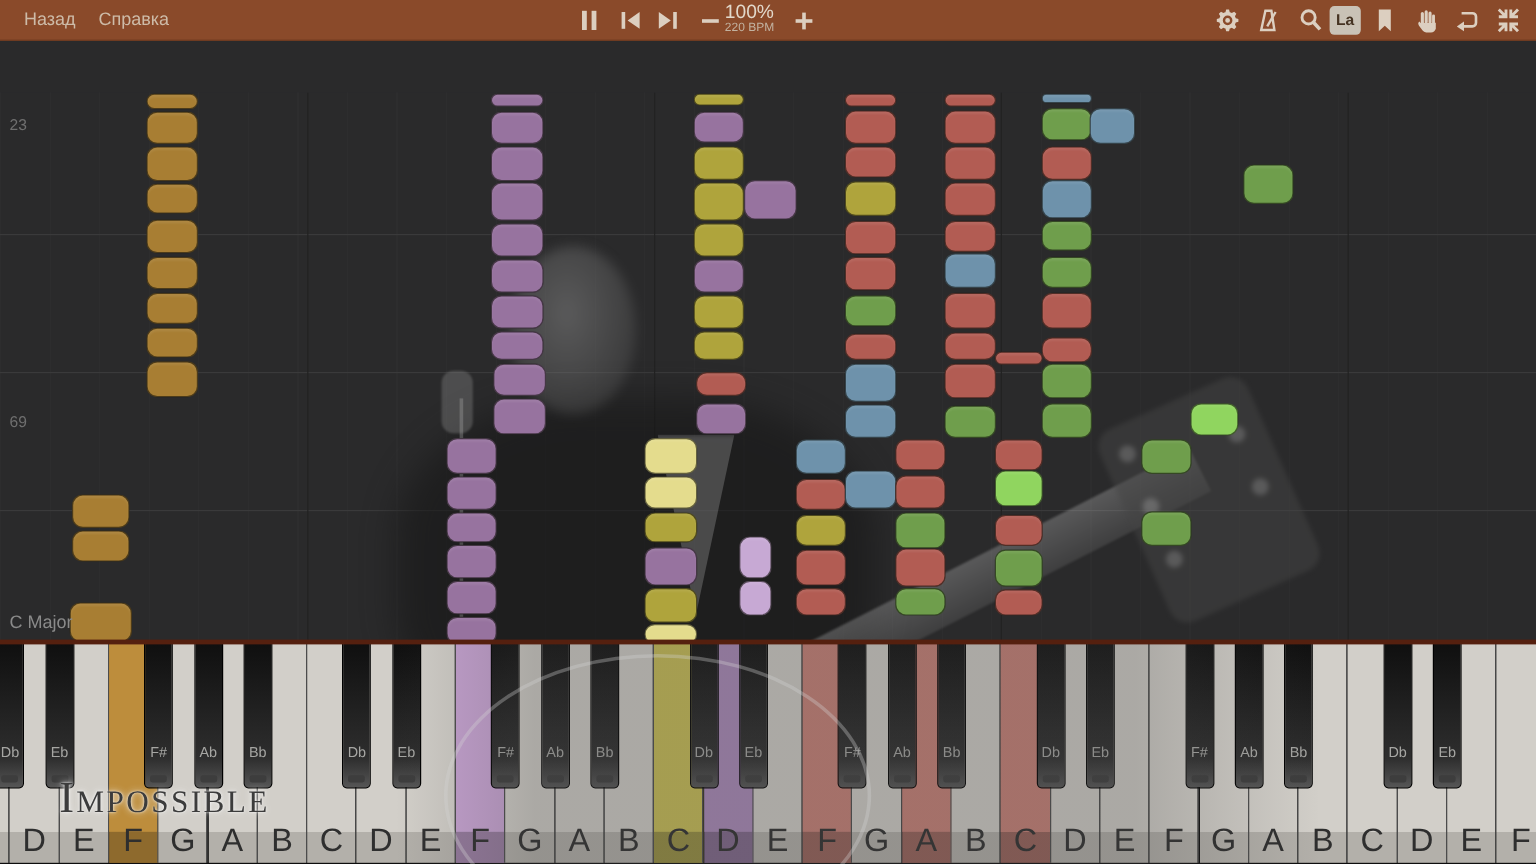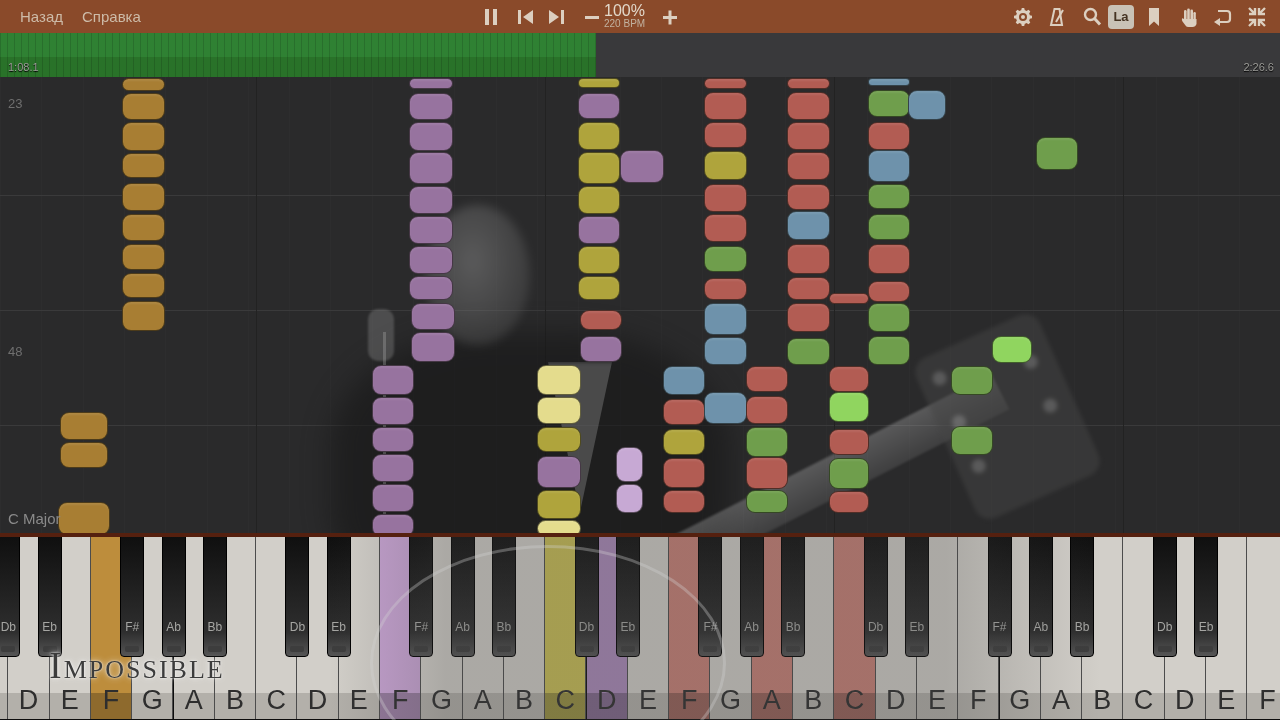--- a/index.html
+++ b/index.html
@@ -150,25 +150,20 @@
     <div class="tb-ico abs" style="left:1245px;">
       <svg viewBox="0 0 24 24" stroke="currentColor" stroke-width="2.4" fill="none">
           <path d="M4 8 h6 v-6 M10 8 l-6 -6" transform="translate(0,1)"></path>
           <path d="M20 8 h-6 v-6 M14 8 l6 -6" transform="translate(0,1)"></path>
           <path d="M4 15 h6 v6 M10 15 l-6 6"></path>
           <path d="M20 15 h-6 v6 M14 15 l6 6"></path>
         </svg>
     </div>
   </div>
 
-  <div id="progress" class="abs">
-    <div id="progress-fill" class="abs" style="width: 596px;"></div>
-    <div class="time abs" style="left:8px;">1:08.1</div>
-    <div class="time abs" style="right:6px;">2:26.6</div>
-  </div>
 
   <div id="notesarea" class="abs">
     <div id="lines">
         <div class="mline abs" style="top: 118px;"></div>
         <div class="mline abs" style="top: 233px;"></div>
         <div class="mline abs" style="top: 348px;"></div>
         <div class="oline abs" style="left: 256px;"></div>
         <div class="oline abs" style="left: 545px;"></div>
         <div class="oline abs" style="left: 834px;"></div>
         <div class="oline abs" style="left: 1123px;"></div>
@@ -284,21 +279,21 @@
         <div class="note abs" style="left: 868px; top: 226px; width: 40px; height: 27px; background: rgb(111, 158, 76);"></div>
         <div class="note abs" style="left: 868px; top: 259px; width: 40px; height: 27px; background: rgb(111, 158, 76);"></div>
         <div class="note abs" style="left: 908px; top: 13px; width: 36px; height: 28px; background: rgb(110, 146, 171);"></div>
         <div class="note abs" style="left: 1036px; top: 60px; width: 40px; height: 31px; background: rgb(111, 158, 76);"></div>
         <div class="note abs" style="left: 951px; top: 289px; width: 40px; height: 27px; background: rgb(111, 158, 76);"></div>
         <div class="note abs" style="left: 951px; top: 349px; width: 40px; height: 27px; background: rgb(111, 158, 76);"></div>
         <div class="note abs" style="left: 992px; top: 259px; width: 38px; height: 25px; background: rgb(144, 213, 95);"></div>
       </div>
     <div id="measure-labels">
         <div class="mnum abs" style="top: 19px;">23</div>
-        <div class="mnum abs" style="top: 267px;">48</div>
+        <div class="mnum abs" style="top: 267px;">69</div>
       </div>
     <div id="keysig" class="abs">C Major</div>
   </div>
 
   <div id="felt" class="abs"></div>
   <div id="keyboard" class="abs">
       <div class="wkey abs" style="left: -33px; width: 41.3px;">
         <div class="wl">C</div>
       </div>
       <div class="wkey abs" style="left: 8.3px; width: 41.3px;">

